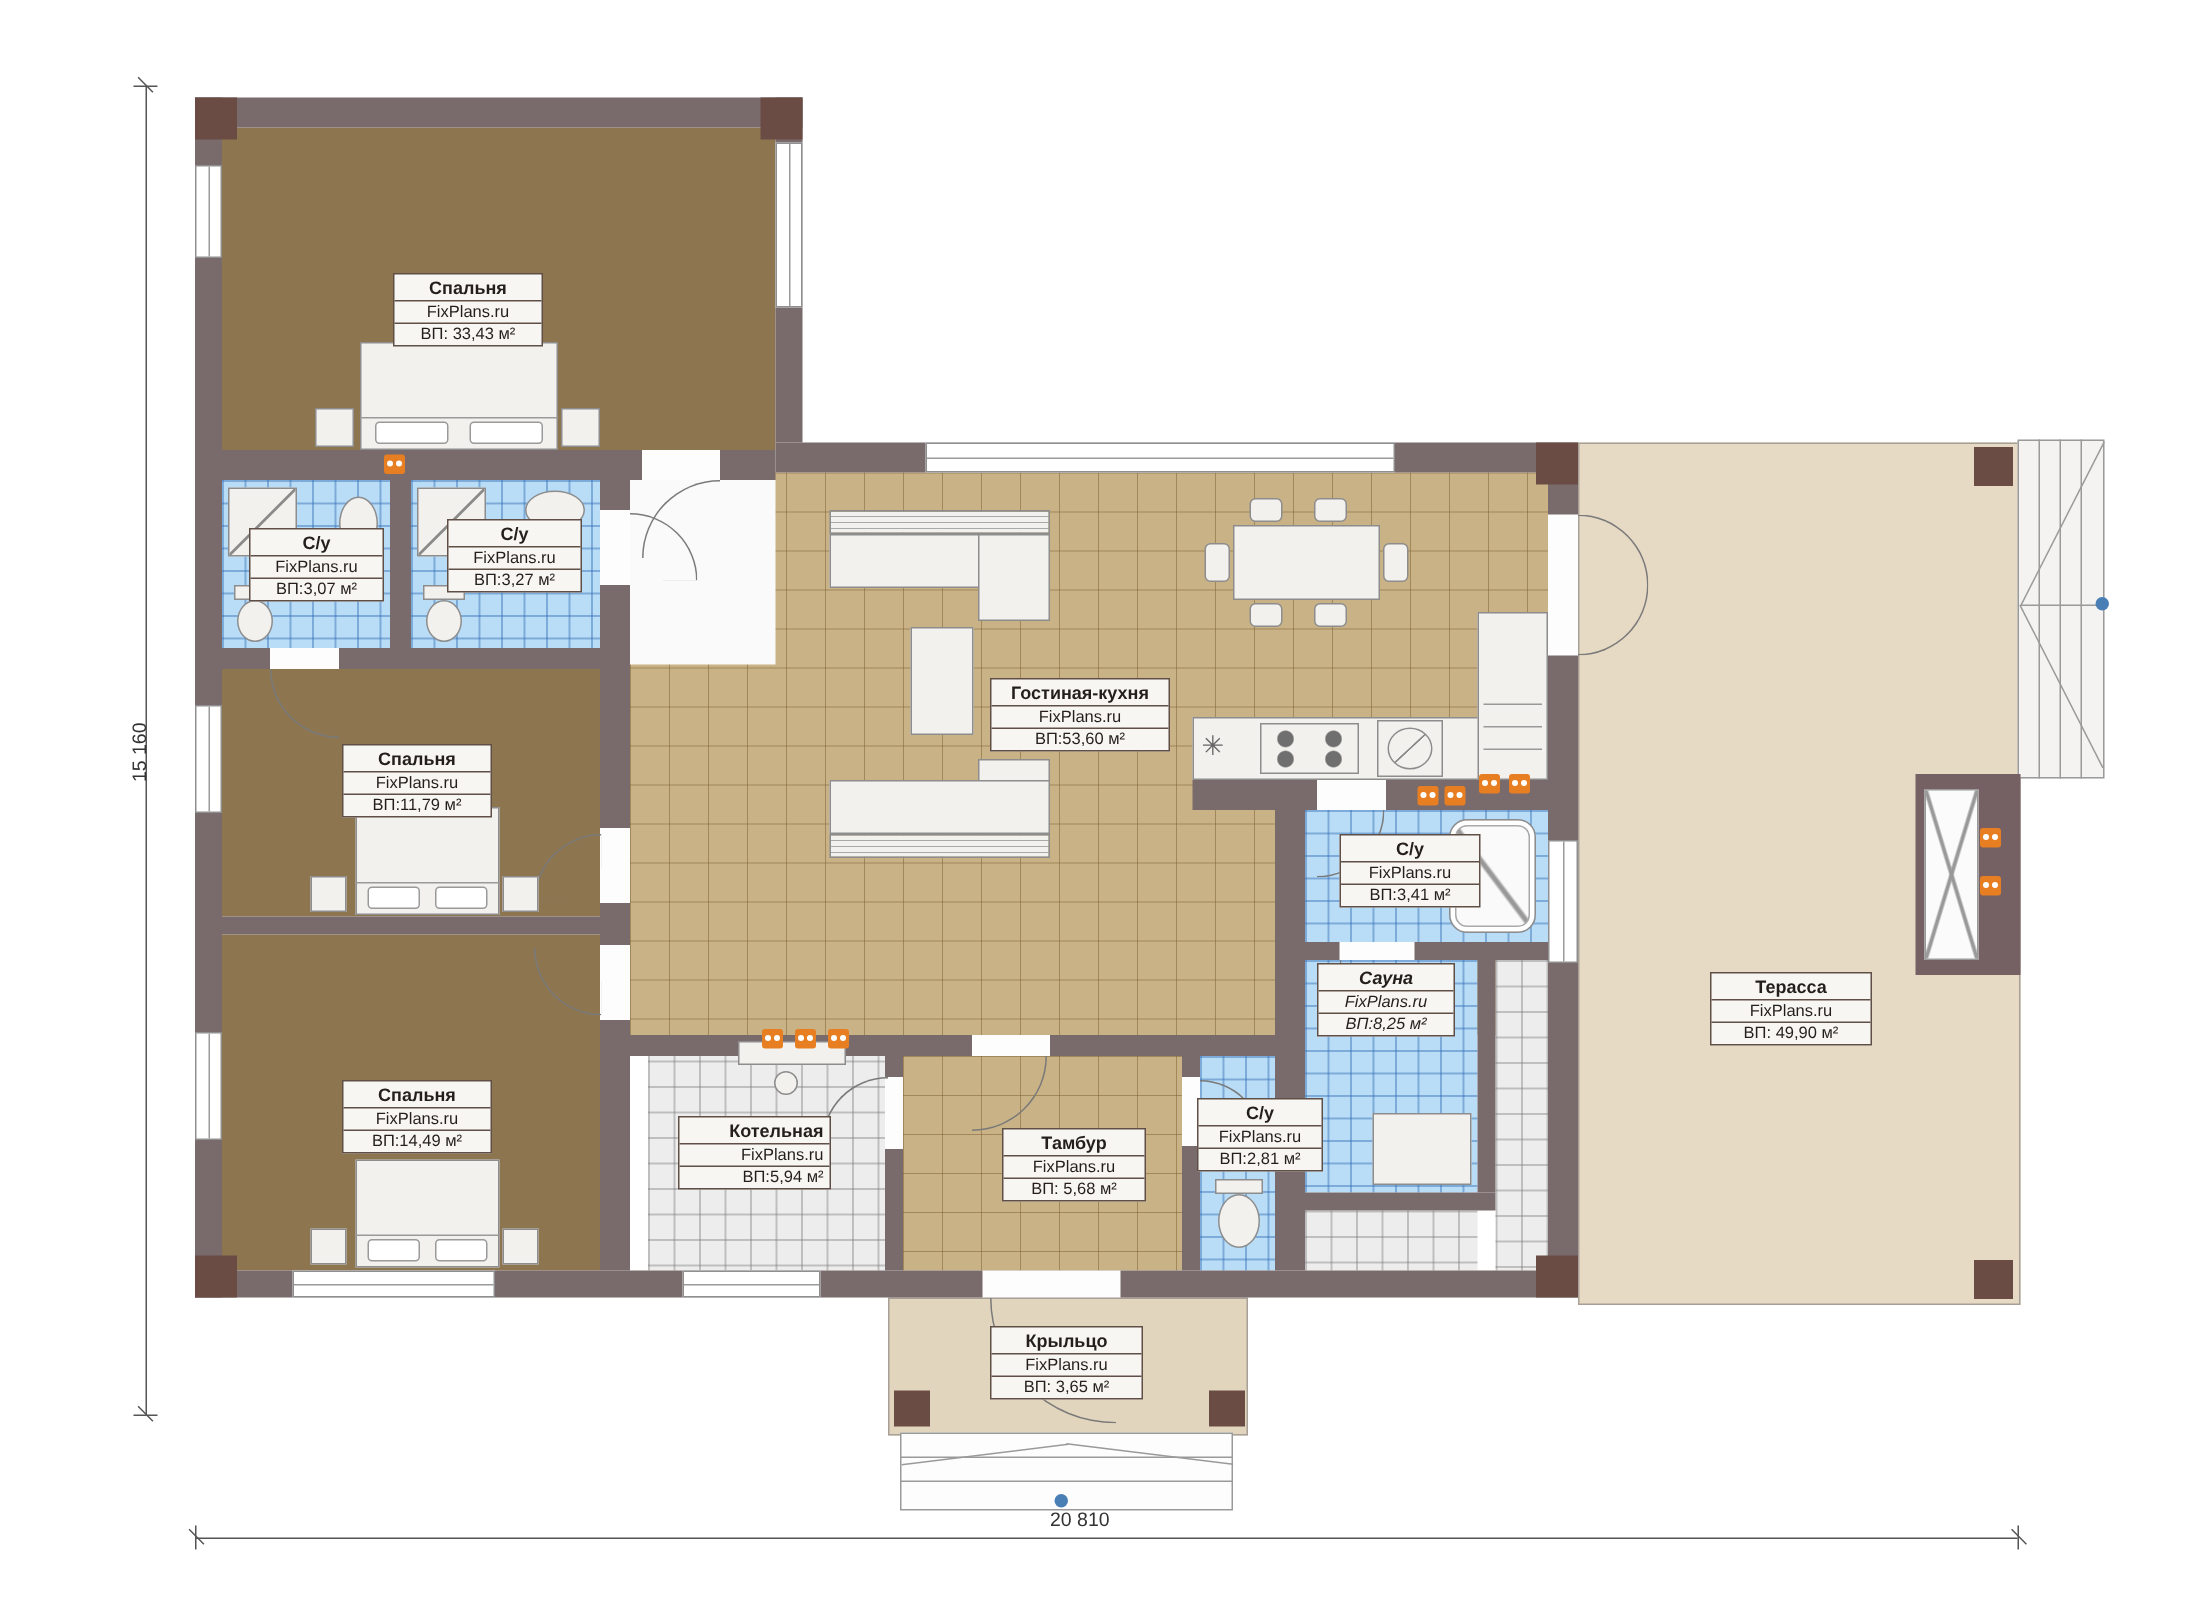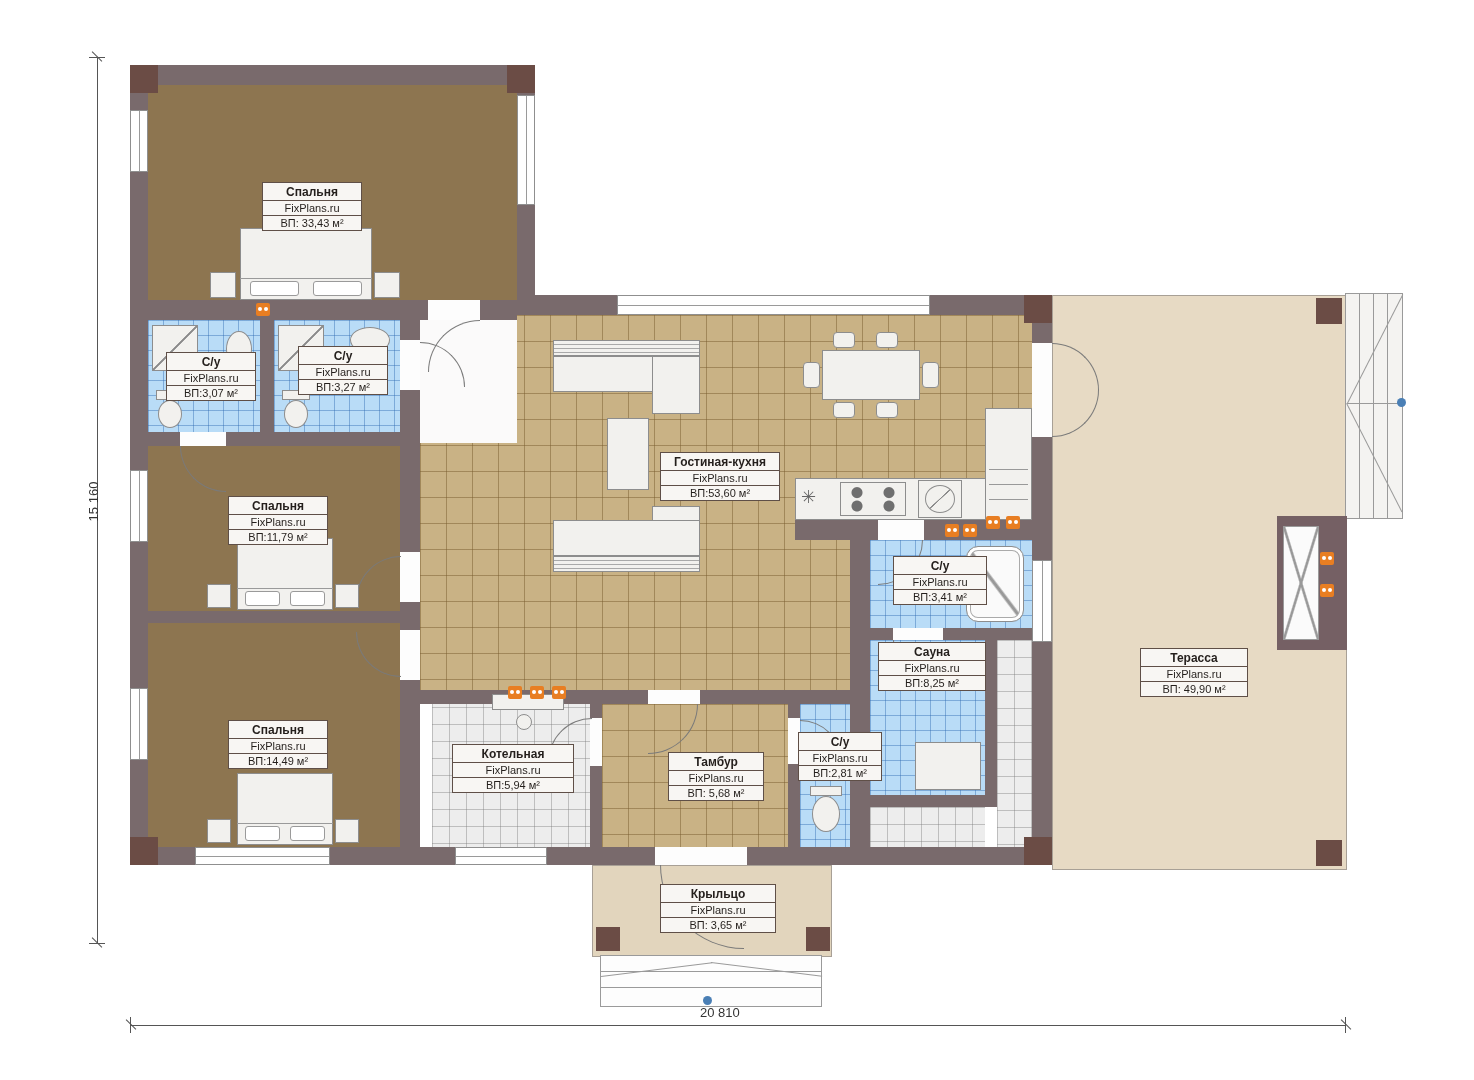--- a/index.html
+++ b/index.html
@@ -288,46 +288,46 @@
   <div class="room-label" style="left:660px;top:452px;width:120px;">
     <div class="rl-name">Гостиная-кухня</div>
     <div class="rl-brand">FixPlans.ru</div>
     <div class="rl-area">ВП:53,60 м²</div>
   </div>
   <div class="room-label" style="left:893px;top:556px;width:94px;">
     <div class="rl-name">С/у</div>
     <div class="rl-brand">FixPlans.ru</div>
     <div class="rl-area">ВП:3,41 м²</div>
   </div>
-  <div class="room-label" style="left:878px;top:642px;width:108px;">
+  <div class="room-label" style="left:878px;top:642px;width:92px;font-style:italic;">
     <div class="rl-name">Сауна</div>
     <div class="rl-brand">FixPlans.ru</div>
     <div class="rl-area">ВП:8,25 м²</div>
   </div>
-  <div class="room-label" style="left:452px;top:744px;width:122px;">
+  <div class="room-label" style="left:452px;top:744px;width:102px;text-align:right;">
     <div class="rl-name">Котельная</div>
     <div class="rl-brand">FixPlans.ru</div>
     <div class="rl-area">ВП:5,94 м²</div>
   </div>
   <div class="room-label" style="left:668px;top:752px;width:96px;">
     <div class="rl-name">Тамбур</div>
     <div class="rl-brand">FixPlans.ru</div>
     <div class="rl-area">ВП: 5,68 м²</div>
   </div>
   <div class="room-label" style="left:798px;top:732px;width:84px;">
     <div class="rl-name">С/у</div>
     <div class="rl-brand">FixPlans.ru</div>
     <div class="rl-area">ВП:2,81 м²</div>
   </div>
   <div class="room-label" style="left:1140px;top:648px;width:108px;">
     <div class="rl-name">Терасса</div>
     <div class="rl-brand">FixPlans.ru</div>
     <div class="rl-area">ВП: 49,90 м²</div>
   </div>
-  <div class="room-label" style="left:660px;top:884px;width:116px;">
+  <div class="room-label" style="left:660px;top:884px;width:102px;">
     <div class="rl-name">Крыльцо</div>
     <div class="rl-brand">FixPlans.ru</div>
     <div class="rl-area">ВП: 3,65 м²</div>
   </div>
 
   <div class="dim-line" style="left:97px;top:57px;width:1px;height:886px;"></div>
   <div class="dim-line" style="left:89px;top:57px;width:16px;height:1px;"></div>
   <div class="dim-line" style="left:89px;top:943px;width:16px;height:1px;"></div>
   <div class="dim-tick" style="left:90px;top:56px;"></div>
   <div class="dim-tick" style="left:90px;top:942px;"></div>

